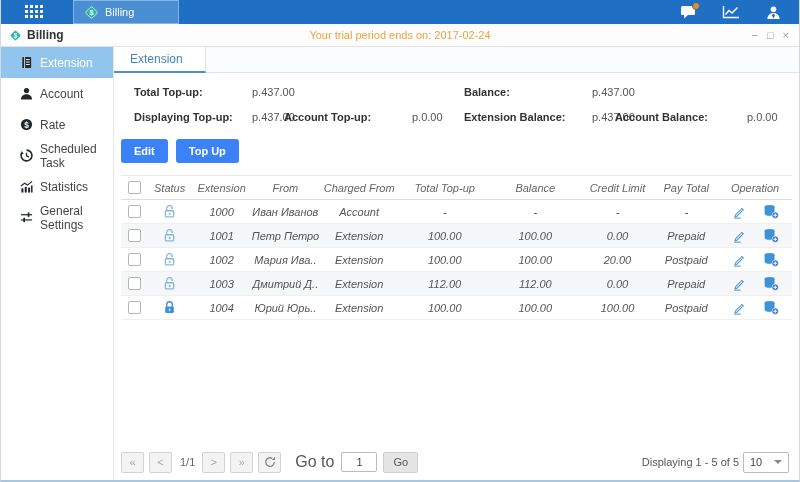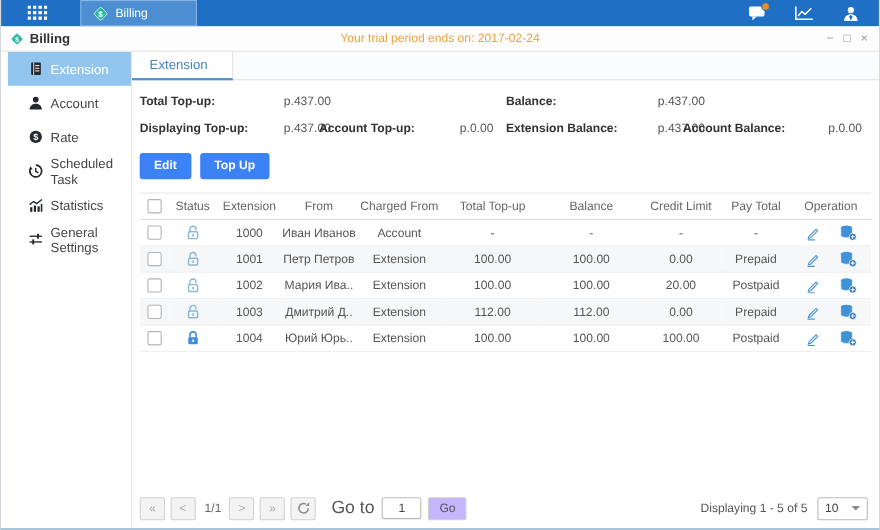--- a/index.html
+++ b/index.html
@@ -19,68 +19,68 @@
 
   
   .titlebar { height:23px; background:#fdfdfd; border-bottom:1px solid #e3e3e3; display:flex; align-items:center; position:relative; flex-shrink:0; }
   .tb-left { display:flex; align-items:center; gap:5px; padding-left:8px; }
   .tb-title { font-size:12px; font-weight:bold; color:#333; }
   .trial-notice { position:absolute; left:0; right:0; text-align:center; font-size:11px; color:#eba23f; pointer-events:none; }
   .win-controls { position:absolute; right:10px; display:flex; align-items:center; gap:9px; color:#9a9a9a; font-size:11px; }
   .win-controls span { cursor:pointer; line-height:1; }
 
   
-  .app-body { flex:1; display:flex; overflow:hidden;margin-left:6px; }
+  .app-body { flex:1; display:flex; overflow:hidden; }
   .sidebar { width:113px; background:#fff; border-right:1px solid #e6e6e6; flex-shrink:0; }
   .side-item { height:31px; display:flex; align-items:center; gap:7px; padding-left:19px; font-size:12px; color:#444; cursor:pointer; }
   .side-item svg { flex-shrink:0; }
   .side-item.active { background:#92c5ee; color:#fff; }
 
   .content { flex:1; display:flex; flex-direction:column; background:#fff; min-width:0; }
 
   
   .tabstrip { height:26px; background:#fbfcfd; border-bottom:1px solid #e2e2e2; display:flex; flex-shrink:0; }
   .tab { height:26px; min-width:92px; background:#fff; border-right:1px solid #e2e2e2; border-bottom:2px solid #4a90ce; color:#4285bd; font-size:12px; display:flex; align-items:center; padding-left:16px; cursor:pointer; }
 
   
   .summary { padding-top:8px; flex-shrink:0; }
   .sum-row { position:relative; height:25px; font-size:11px; }
   .sum-row span { position:absolute; top:5px; white-space:nowrap; }
   .lbl { font-weight:bold; color:#333; }
   .val { color:#555;padding-left:43px; }
-  .pos-a{left:7px;} .pos-b{left:95px;} .pos-c{left:170px;} .pos-d{left:255px;}
-  .pos-e{left:340px;} .pos-f{left:435px;} .pos-g{left:501px;text-align:center;} .pos-h{left:590px;}
+  .pos-a{left:20px;} .pos-b{left:95px;} .pos-c{left:170px;} .pos-d{left:255px;}
+  .pos-e{left:350px;} .pos-f{left:435px;} .pos-g{left:501px;text-align:center;} .pos-h{left:590px;}
 
   
   .actions { display:flex; gap:8px; padding:8px 0 12px 7px; flex-shrink:0; }
   .btn-primary { background:#3b82f6; color:#fff; border:none; border-radius:3px; font-size:11px; font-weight:bold; height:24px; padding:0 13px; cursor:pointer; font-family:"Liberation Sans",sans-serif; }
 
   
-  .ext-table { width:calc(100% - 14px); margin:0 7px; border-collapse:collapse; table-layout:fixed; flex-shrink:0; }
+  .ext-table { width:calc(100% - 14px); margin:0 7px; border-collapse:collapse; table-layout:fixed; flex-shrink:0;font-style:italic; }
   .ext-table th { font-size:11px; font-weight:normal; color:#666; height:24px; border-top:1px solid #e8e8e8; border-bottom:1px solid #dcdcdc; text-align:center; }
   .ext-table td { font-size:11px; color:#555; height:24px; border-bottom:1px solid #efefef; text-align:center; overflow:hidden; white-space:nowrap; }
   .ext-table tbody tr:nth-child(even) { background:#f6f7f8; }
   .c-cb{width:4%;} .c-status{width:6.5%;} .c-ext{width:9%;} .c-name{width:10%;}
   .c-charged{width:12%;} .c-total{width:13.5%;} .c-bal{width:13.5%;} .c-credit{width:11%;}
   .c-pay{width:9.5%;} .c-op{width:11%;}
   .checkbox { display:inline-block; width:13px; height:13px; border:1px solid #b4b4b4; border-radius:2px; background:#fff; vertical-align:middle; cursor:pointer; }
   .lockwrap svg { vertical-align:middle; }
   .ops span { display:inline-block; margin:0 7px; cursor:pointer; }
   .ops svg { vertical-align:middle; }
 
   .spacer { flex:1; }
 
   
   .pager { height:32px; display:flex; align-items:center; padding:0 10px 4px 7px; flex-shrink:0; }
   .pg-btn { width:23px; height:21px; background:#f3f3f3; border:1px solid #d2d2d2; border-radius:2px; color:#a8a8a8; font-size:11px; display:flex; align-items:center; justify-content:center; margin-right:5px; cursor:pointer; }
   .pg-ind { font-size:11px; color:#666; margin:0 7px 0 3px; }
   .goto-label { font-size:16px; color:#555; margin:0 7px 0 9px; }
   .goto-input { width:36px; height:20px; border:1px solid #bbb; border-radius:2px; font-size:11px; text-align:center; color:#444; font-family:"Liberation Sans",sans-serif; }
-  .go-btn { height:21px; background:#c4b5fd; border:1px solid #cfcfcf; border-radius:2px; color:#555; font-size:11px; padding:0 9px; margin-left:6px; cursor:pointer; font-family:"Liberation Sans",sans-serif; }
-  .pager-right { margin-left:auto; display:flex; align-items:center; gap:9px; }
+  .go-btn { height:21px; background:#e5e5e5; border:1px solid #cfcfcf; border-radius:2px; color:#555; font-size:11px; padding:0 9px; margin-left:6px; cursor:pointer; font-family:"Liberation Sans",sans-serif; }
+  .pager-right { margin-left:auto; display:flex; align-items:center; gap:4px; }
   .displaying { font-size:11px; color:#555; }
   .page-size { width:46px; height:21px; border:1px solid #bbb; border-radius:2px; background:#fff; display:flex; align-items:center; justify-content:space-between; padding:0 6px; font-size:11px; color:#444; cursor:pointer; }
   .caret-down { width:0; height:0; border-left:4px solid transparent; border-right:4px solid transparent; border-top:4px solid #888; }
 </style>
 </head>
 <body>
 
 <div class="window">
 
   <div class="topbar">

